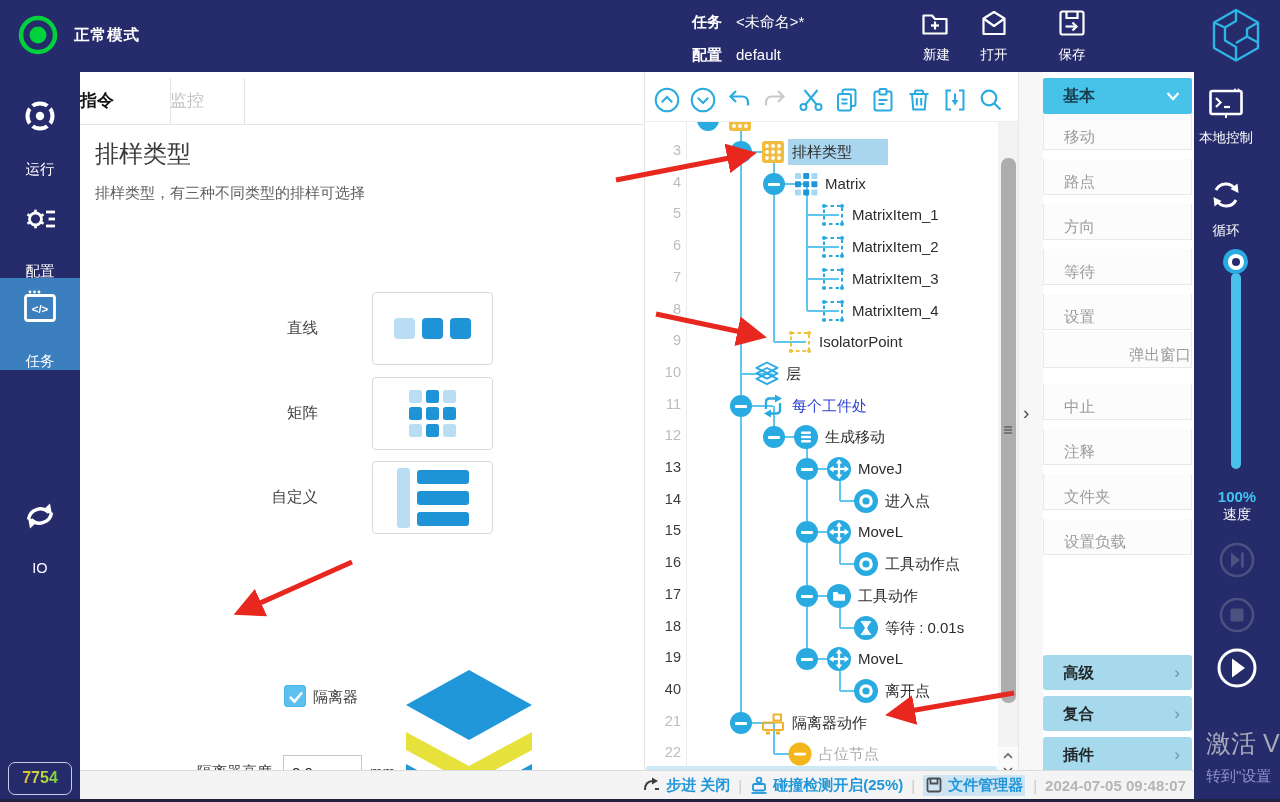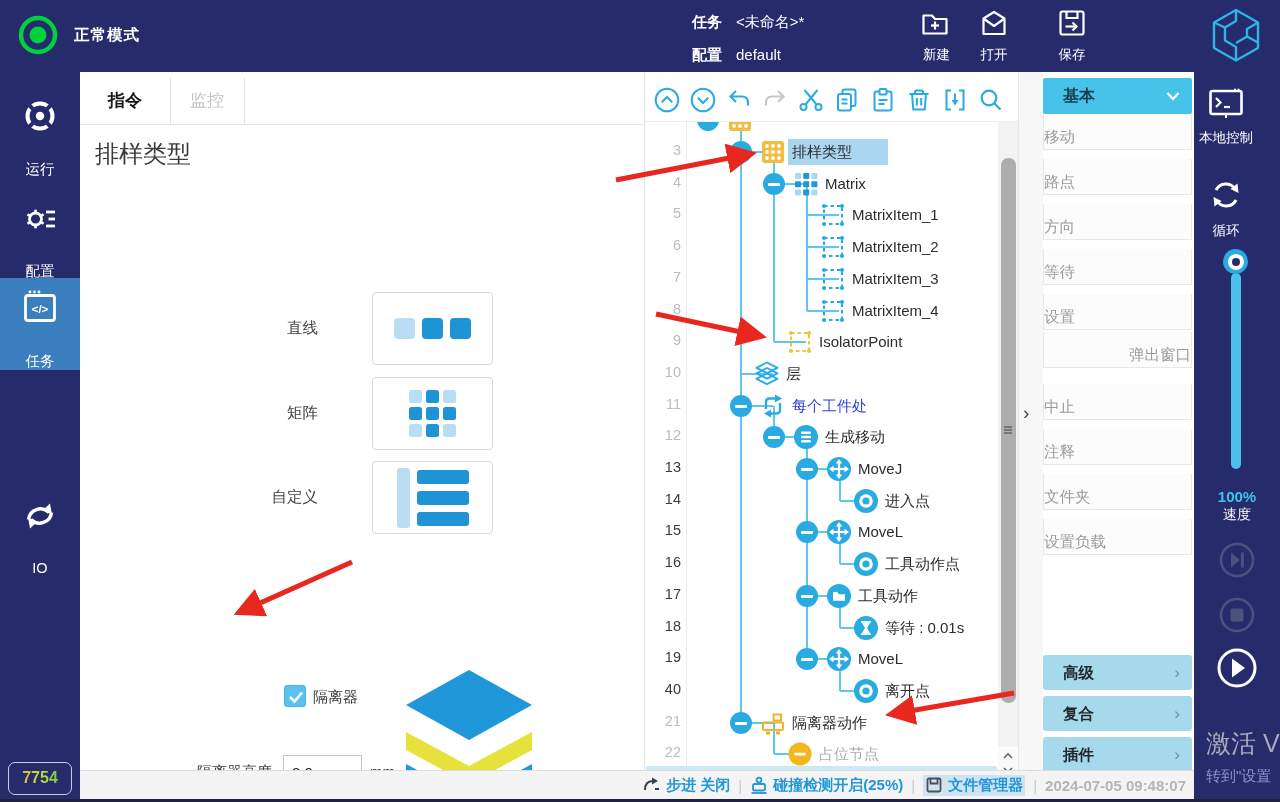--- a/index.html
+++ b/index.html
@@ -21,21 +21,21 @@
   .sidebar { position:absolute; left:0; top:72px; width:80px; height:727px; background:#262b6b; z-index:4; }
   .side-item { position:absolute; left:0; width:80px; text-align:center; color:#fff; cursor:pointer; }
   .side-item .slab { display:block; font-size:14.5px; margin-top:22px; }
   .side-item.active { background:#3c7fbe; }
   .badge { position:absolute; left:8px; top:762px; width:64px; height:33px; border:1.5px solid #c9cde4; border-radius:7px;
            text-align:center; line-height:30px; font-size:16px; font-weight:bold; z-index:6;
            background:linear-gradient(90deg,#f0a22c,#cdd83e,#35c948); -webkit-background-clip:text; background-clip:text; color:transparent; cursor:pointer;}
 
   
   .main-panel { position:absolute; left:80px; top:72px; width:565px; height:698px; background:#fff; border-right:1px solid #e3e3e3; }
-  .tab { position:absolute; top:6px; height:46px; line-height:46px; text-align:center; font-size:17px; cursor:pointer; }
+  .tab { position:absolute; top:6px; height:46px; line-height:46px; font-size:17px; cursor:pointer; }
   .tab-line { position:absolute; left:0; top:52px; width:565px; height:1px; background:#e6e6e6; }
   .tab-sep { position:absolute; top:6px; width:1px; height:46px; background:#e3e3e3; }
   .page-title { position:absolute; left:15px; top:66px; font-size:24px; color:#3a3a3a; }
   .page-desc { position:absolute; left:15px; top:112px; font-size:15px; color:#5f5f5f; }
   .opt-row { position:absolute; left:0; width:430px; height:73px; }
   .opt-label { position:absolute; right:192px; top:26px; font-size:15.5px; color:#444; }
   .opt-card { position:absolute; left:292px; top:0; width:121px; height:73px; border:1px solid #d9d9d9; border-radius:4px; background:#fff;
               display:flex; align-items:center; justify-content:center; cursor:pointer; }
   .opt-line { display:flex; gap:7px; }
   .opt-line i { width:21px; height:21px; border-radius:4px; background:#1e93d6; }
@@ -76,21 +76,21 @@
   .sbtn { position:absolute; left:353px; width:20px; height:14px; background:#fafafa; color:#555; text-align:center; cursor:pointer; }
   .hscroll { position:absolute; left:1px; top:694px; width:351px; height:5px; background:#cde9f6; border-radius:2px; cursor:pointer; }
 
   
   .gutter { position:absolute; left:1018px; top:72px; width:25px; height:698px; background:#f7f7f7; border-left:1px solid #e7e7e7; }
   .gutter-chevron { position:absolute; left:4px; top:330px; font-size:19px; color:#4a4a4a; cursor:pointer; }
   .right-panel { position:absolute; left:1043px; top:72px; width:149px; height:698px; background:#fff; }
   .rp-header { position:absolute; left:0; top:6px; width:149px; height:36px; background:#47c2e9; color:#173c4e; font-size:16px; font-weight:bold;
                line-height:36px; padding-left:20px; border-radius:2px; cursor:pointer; }
   .rp-header svg { position:absolute; right:12px; top:13px; }
-  .rp-item { position:absolute; left:0; width:149px; height:36px; line-height:45px; font-size:15.5px; color:#9b9b9b;
+  .rp-item { position:absolute; left:0; width:149px; height:36px; line-height:45px; padding-left:20px; font-size:15.5px; color:#9b9b9b;
              background:#fcfcfc; border:1px solid #e8e8e8; border-top:none; cursor:pointer; }
   .rp-group { position:absolute; left:0; width:149px; height:35px; background:#a5d9eb; border-radius:3px; line-height:35px; padding-left:20px;
               font-size:15.5px; font-weight:bold; color:#23282c; cursor:pointer; }
   .rp-group .gchev { position:absolute; right:12px; top:0; color:#6f93a3; font-weight:normal; font-size:17px; }
 
   
   .right-rail { position:absolute; left:1194px; top:72px; width:86px; height:730px; background:#262b6b; z-index:5; }
   .rail-item { position:absolute; width:64px; text-align:center; color:#fff; cursor:pointer; }
   .rail-item .rlab { display:block; font-size:13.5px; margin-top:5px; }
   .slider-track { position:absolute; left:37px; top:201px; width:10px; height:196px; background:#4cc0ea; border-radius:5px; cursor:pointer; }
@@ -202,20 +202,21 @@
     </nav>
   <div class="badge">7754</div>
 
   <main class="main-panel">
     <div class="tab" style="left:0; width:90px; font-weight:bold; color:#151515;">指令</div>
     <div class="tab" style="left:90px; width:74px; color:#c2c2c2;">监控</div>
     <div class="tab-sep" style="left:90px;"></div>
     <div class="tab-sep" style="left:164px;"></div>
     <div class="tab-line"></div>
     <h1 class="page-title" style="font-weight:normal;">排样类型</h1>
+    <p class="page-desc">排样类型，有三种不同类型的排样可选择</p>
     <div id="options">
         <div class="opt-row" style="top: 220px;">
           <span class="opt-label">直线</span>
           <div class="opt-card">
             <div class="opt-line">
               <i class="light"></i>
               <i></i>
               <i></i>
             </div>
           </div>

